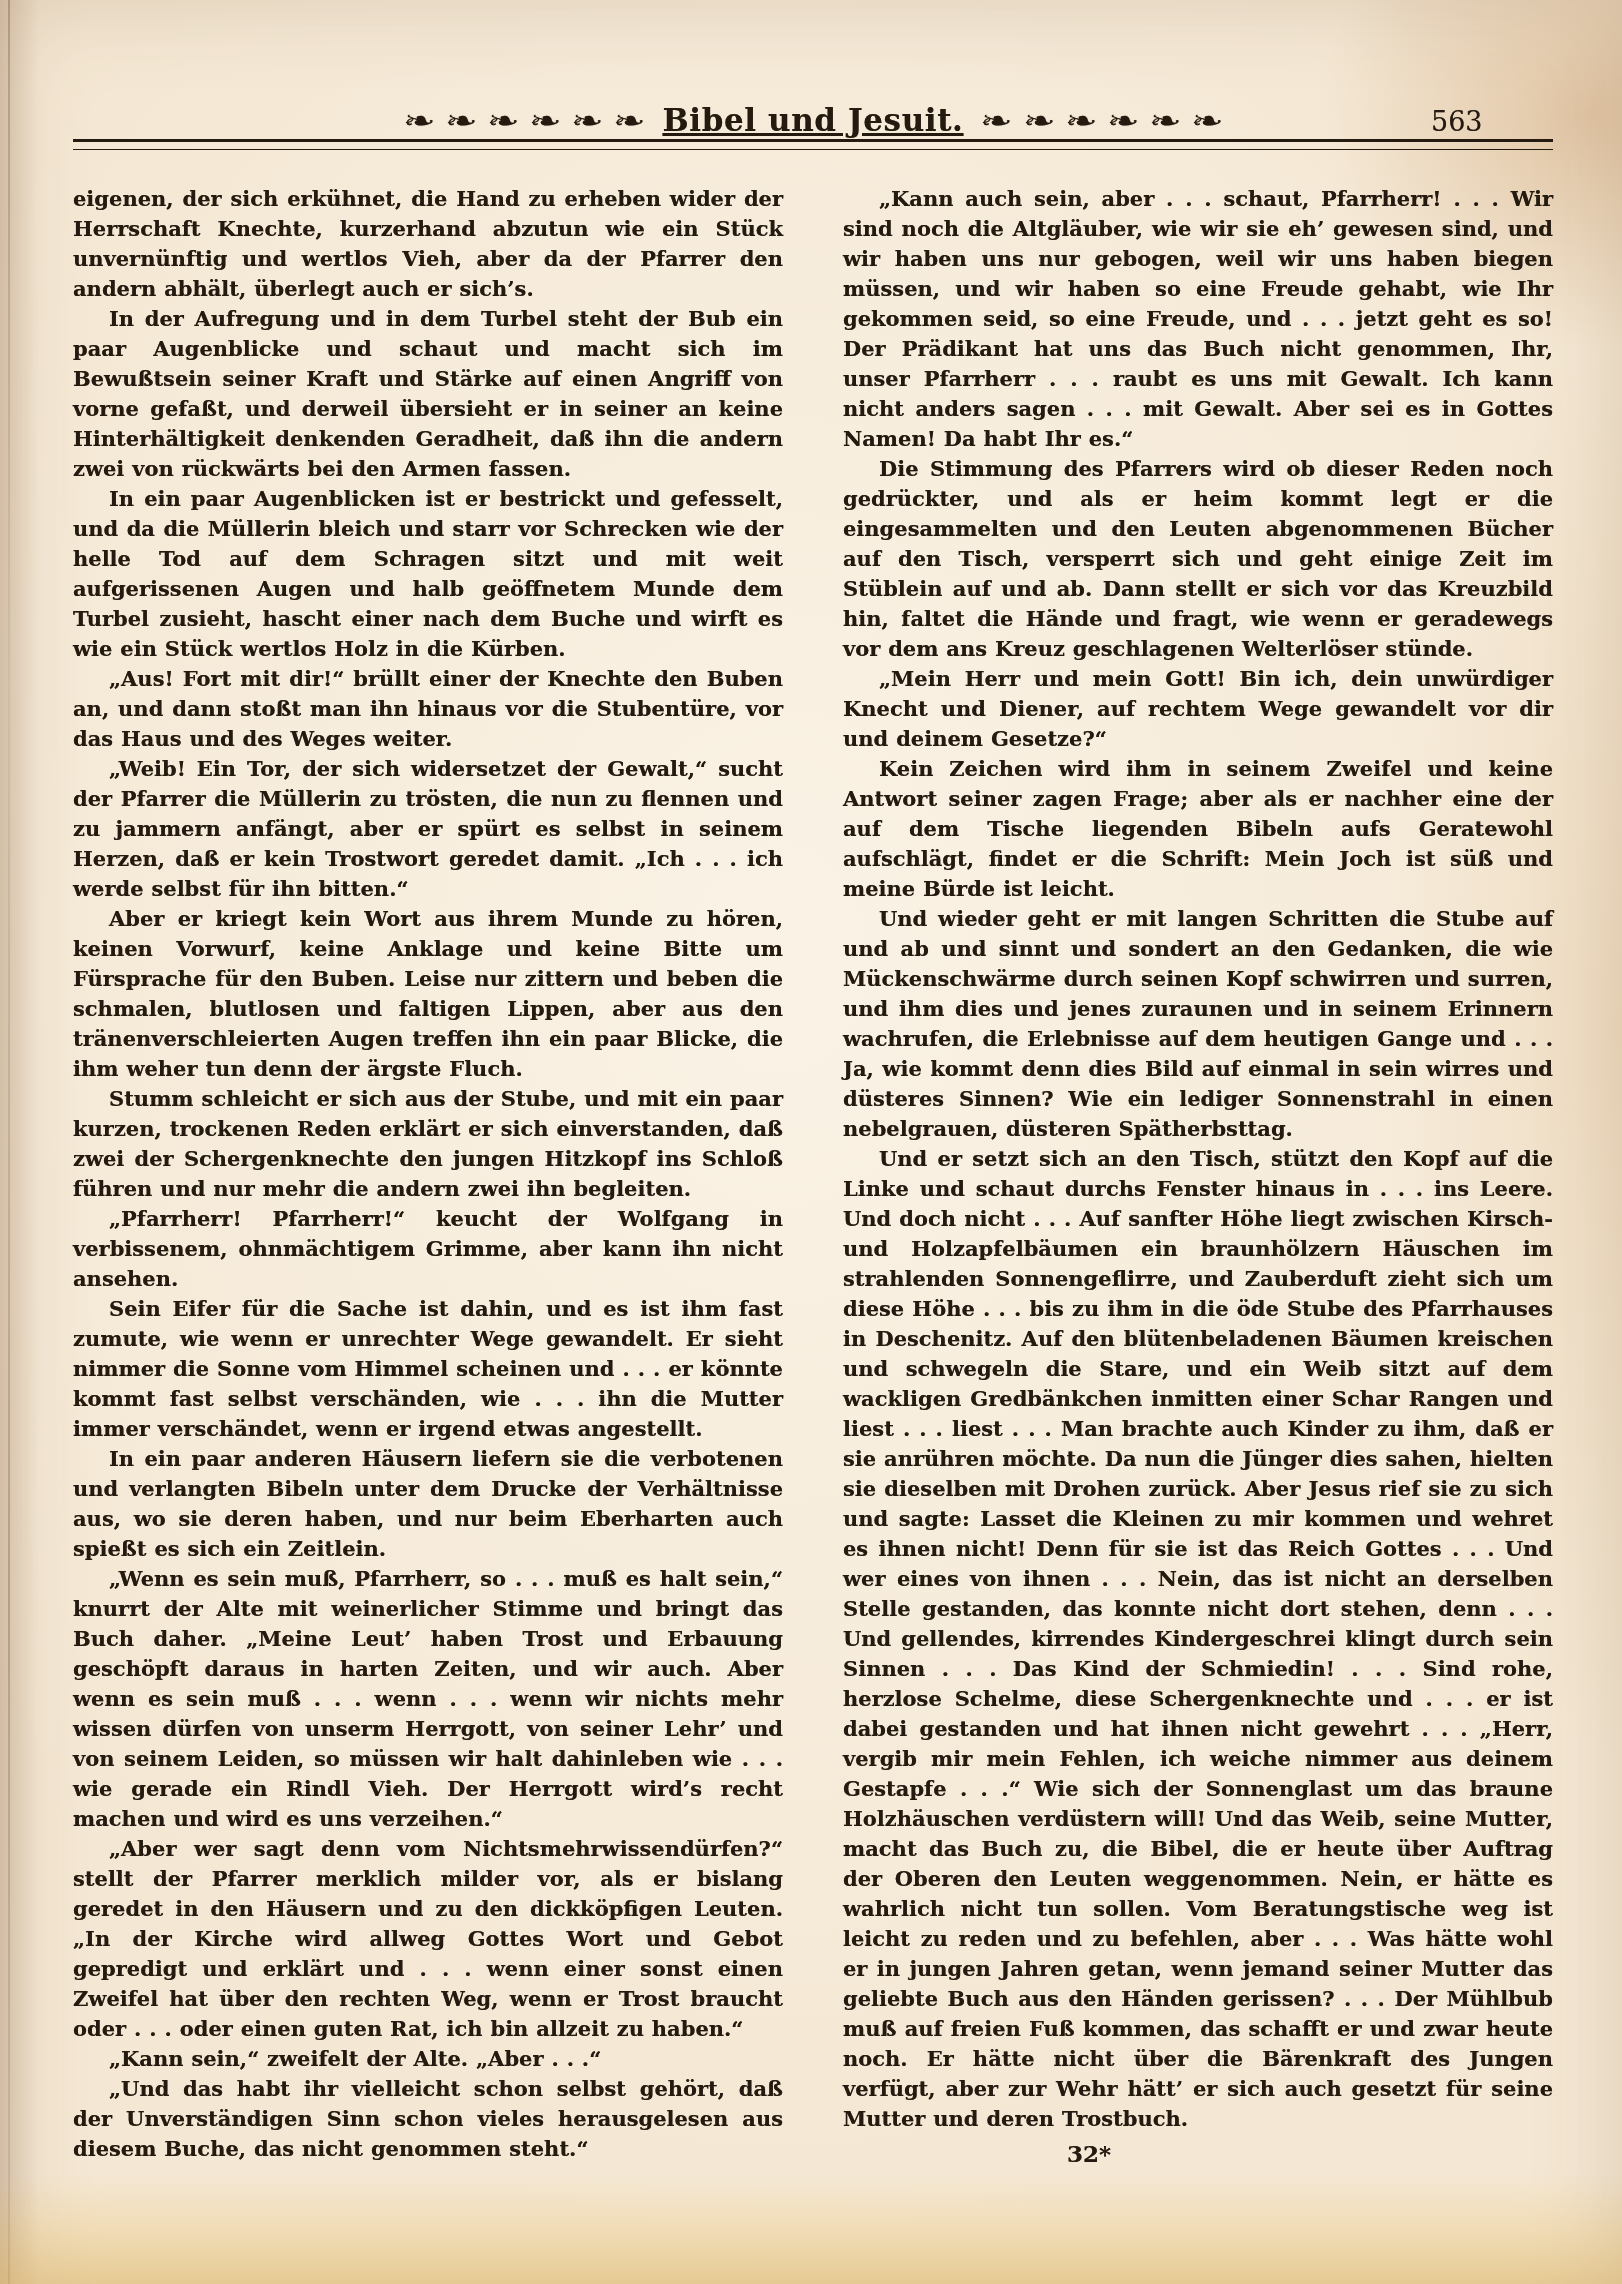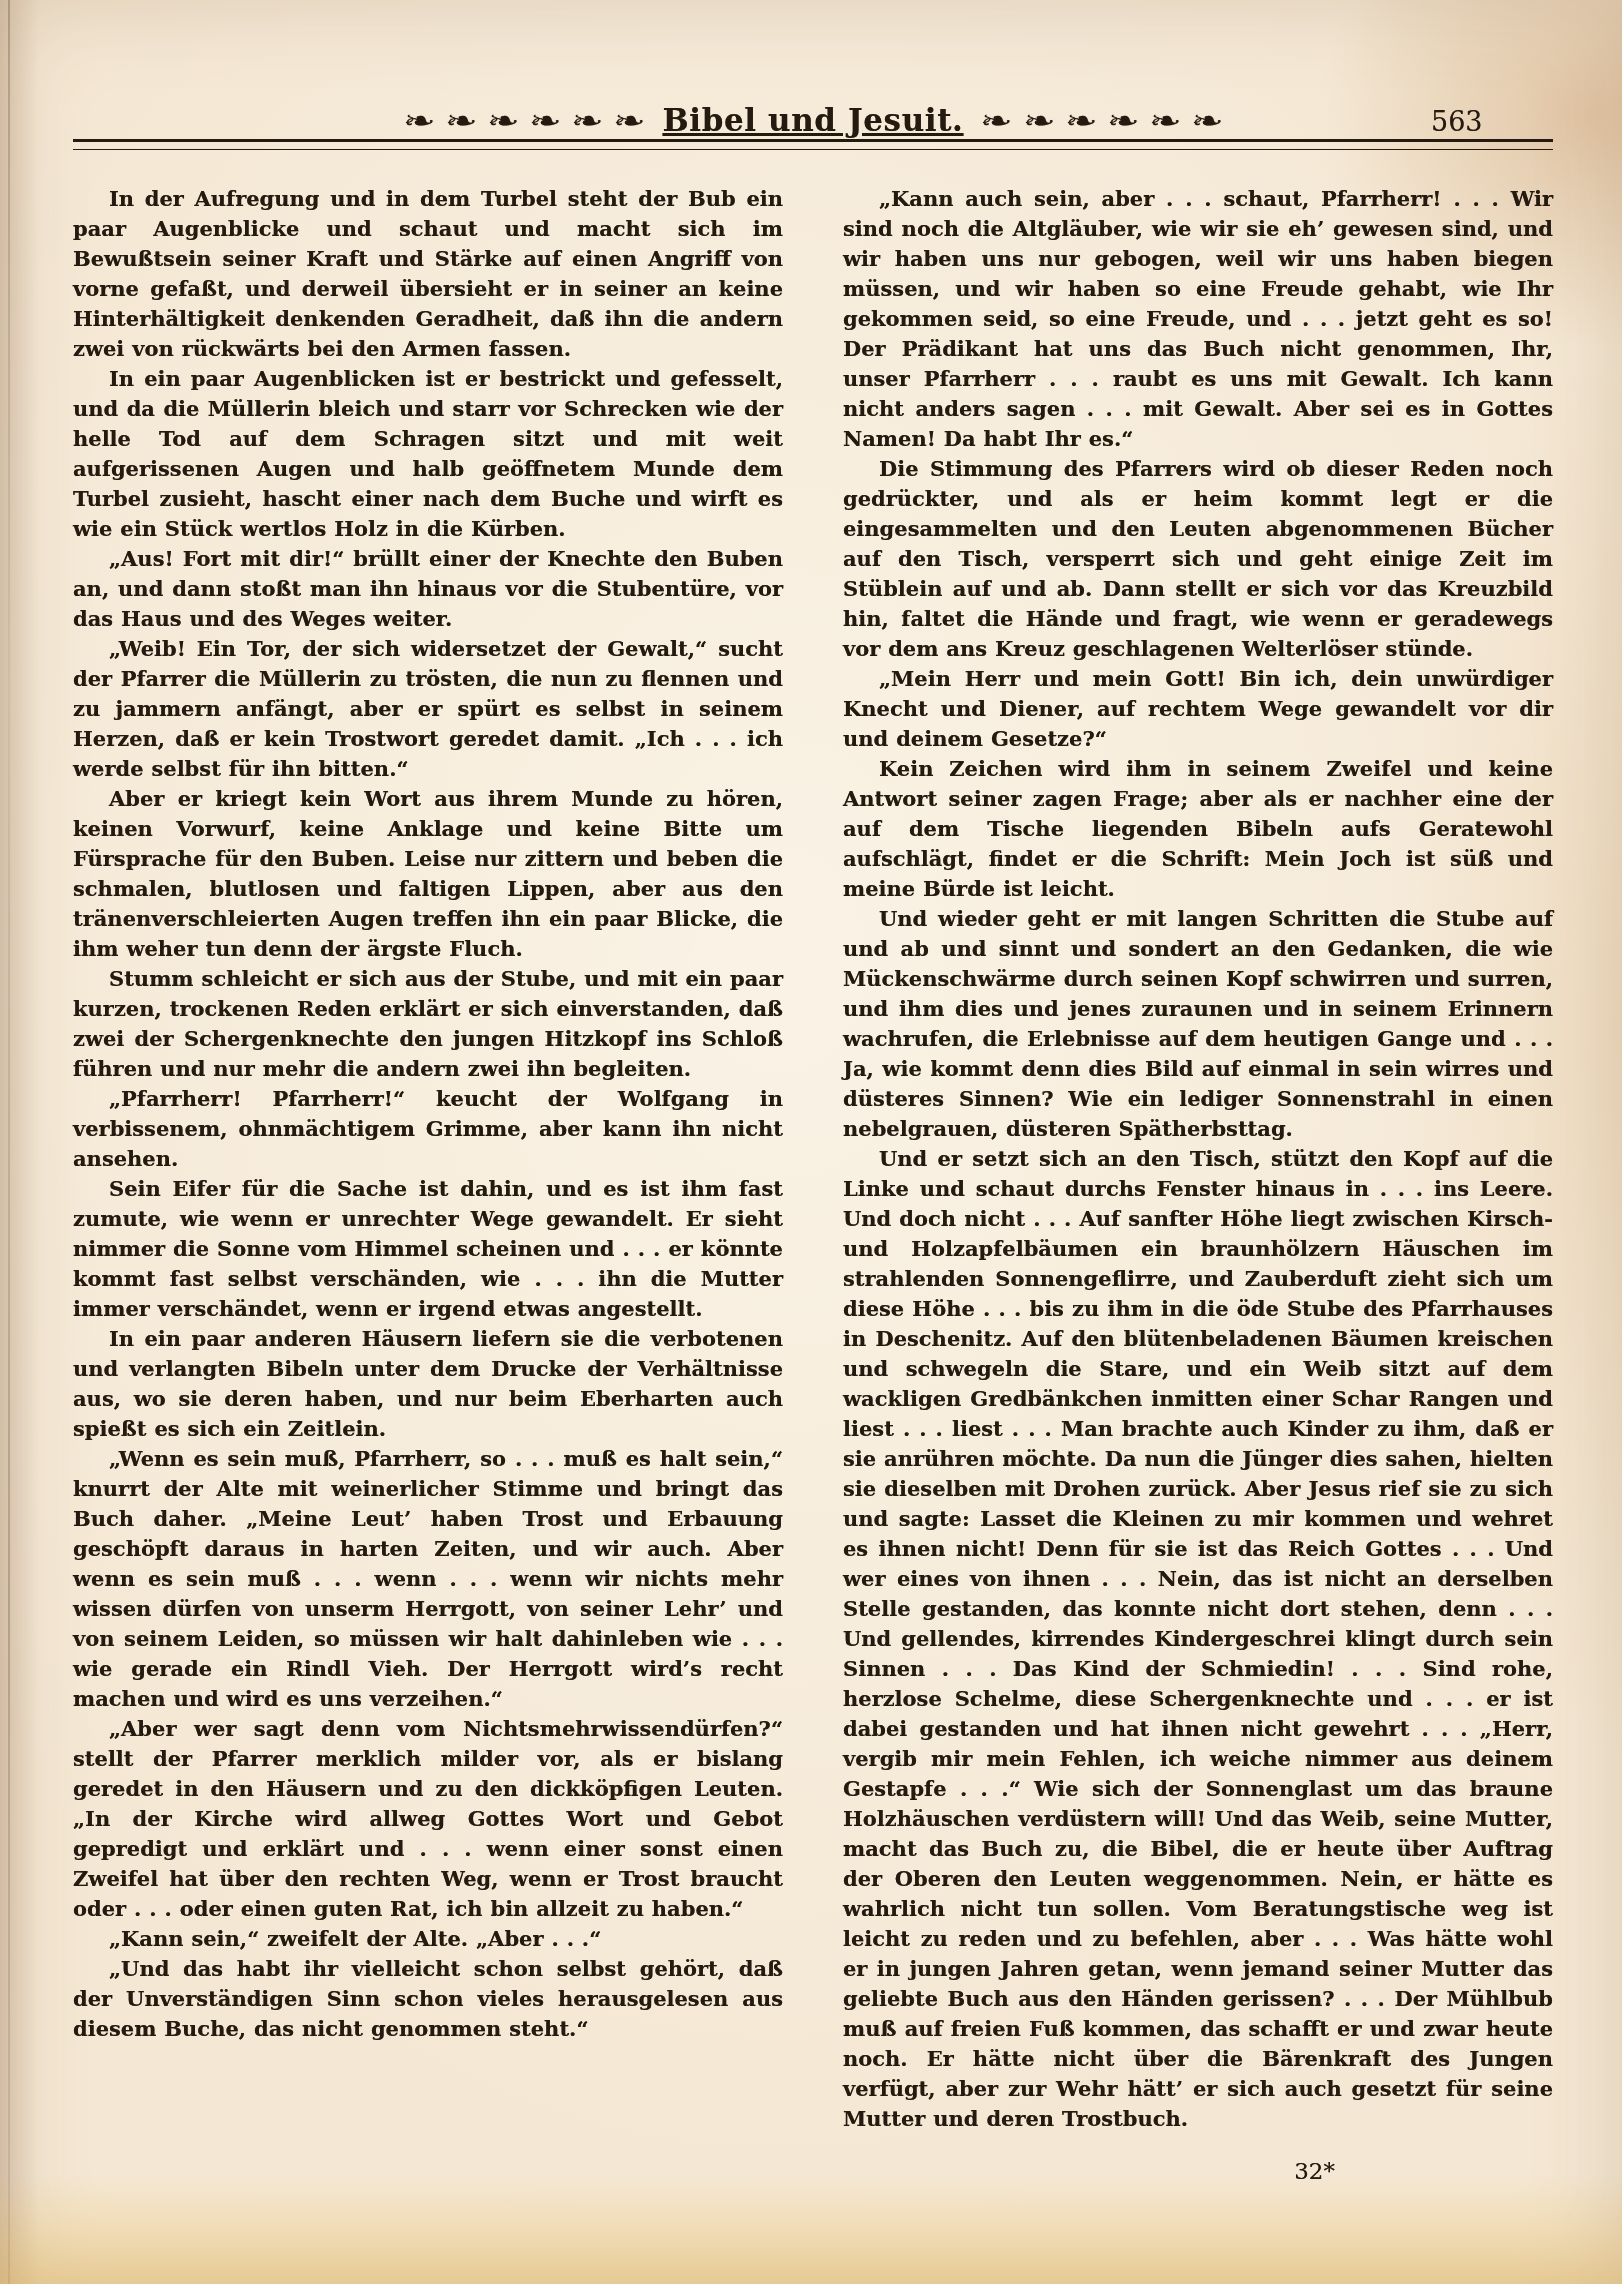--- a/index.html
+++ b/index.html
@@ -76,25 +76,25 @@
     line-height: 30px;
     font-weight: 700;
     text-align: justify;
     word-spacing: 0.6px;
     text-shadow: 0 0 0.4px rgba(40,25,10,0.65);
   }
   .text-column p { margin: 0; text-indent: 36px; }
   .text-column p.continuation { text-indent: 0; }
 
   .signature-mark {
-    margin-top: 22px;
+    margin-top: 5px;
     padding-right: 218px;
-    text-align: right;
+    text-align: center;
     font-size: 23px;
-    font-weight: normal;
+    font-weight: bold;
   }
 </style>
 </head>
 <body>
 
 <div class="page">
 
   <div class="header-row">
     <span class="ornament-group">
       <span class="ornament">❧</span>
@@ -115,20 +115,21 @@
     </span>
   </div>
 
   <div class="page-number">563</div>
 
   <div class="double-rule"></div>
 
   <div class="columns">
 
     <div class="text-column">
+      <p class="continuation">eigenen, der sich erkühnet, die Hand zu erheben wider der Herrschaft Knechte, kurzerhand abzutun wie ein Stück unvernünftig und wertlos Vieh, aber da der Pfarrer den andern abhält, überlegt auch er sich’s.</p>
       <p>In der Aufregung und in dem Turbel steht der Bub ein paar Augenblicke und schaut und macht sich im Bewußtsein seiner Kraft und Stärke auf einen Angriff von vorne gefaßt, und derweil übersieht er in seiner an keine Hinterhältigkeit denkenden Geradheit, daß ihn die andern zwei von rückwärts bei den Armen fassen.</p>
       <p>In ein paar Augenblicken ist er bestrickt und gefesselt, und da die Müllerin bleich und starr vor Schrecken wie der helle Tod auf dem Schragen sitzt und mit weit aufgerissenen Augen und halb geöffnetem Munde dem Turbel zusieht, hascht einer nach dem Buche und wirft es wie ein Stück wertlos Holz in die Kürben.</p>
       <p>„Aus! Fort mit dir!“ brüllt einer der Knechte den Buben an, und dann stoßt man ihn hinaus vor die Stubentüre, vor das Haus und des Weges weiter.</p>
       <p>„Weib! Ein Tor, der sich widersetzet der Gewalt,“ sucht der Pfarrer die Müllerin zu trösten, die nun zu flennen und zu jammern anfängt, aber er spürt es selbst in seinem Herzen, daß er kein Trostwort geredet damit. „Ich . . . ich werde selbst für ihn bitten.“</p>
       <p>Aber er kriegt kein Wort aus ihrem Munde zu hören, keinen Vorwurf, keine Anklage und keine Bitte um Fürsprache für den Buben. Leise nur zittern und beben die schmalen, blutlosen und faltigen Lippen, aber aus den tränenverschleierten Augen treffen ihn ein paar Blicke, die ihm weher tun denn der ärgste Fluch.</p>
       <p>Stumm schleicht er sich aus der Stube, und mit ein paar kurzen, trockenen Reden erklärt er sich einverstanden, daß zwei der Schergenknechte den jungen Hitzkopf ins Schloß führen und nur mehr die andern zwei ihn begleiten.</p>
       <p>„Pfarrherr! Pfarrherr!“ keucht der Wolfgang in verbissenem, ohnmächtigem Grimme, aber kann ihn nicht ansehen.</p>
       <p>Sein Eifer für die Sache ist dahin, und es ist ihm fast zumute, wie wenn er unrechter Wege gewandelt. Er sieht nimmer die Sonne vom Himmel scheinen und . . . er könnte kommt fast selbst verschänden, wie . . . ihn die Mutter immer verschändet, wenn er irgend etwas angestellt.</p>
       <p>In ein paar anderen Häusern liefern sie die verbotenen und verlangten Bibeln unter dem Drucke der Verhältnisse aus, wo sie deren haben, und nur beim Eberharten auch spießt es sich ein Zeitlein.</p>
       <p>„Wenn es sein muß, Pfarrherr, so . . . muß es halt sein,“ knurrt der Alte mit weinerlicher Stimme und bringt das Buch daher. „Meine Leut’ haben Trost und Erbauung geschöpft daraus in harten Zeiten, und wir auch. Aber wenn es sein muß . . . wenn . . . wenn wir nichts mehr wissen dürfen von unserm Herrgott, von seiner Lehr’ und von seinem Leiden, so müssen wir halt dahinleben wie . . . wie gerade ein Rindl Vieh. Der Herrgott wird’s recht machen und wird es uns verzeihen.“</p>

